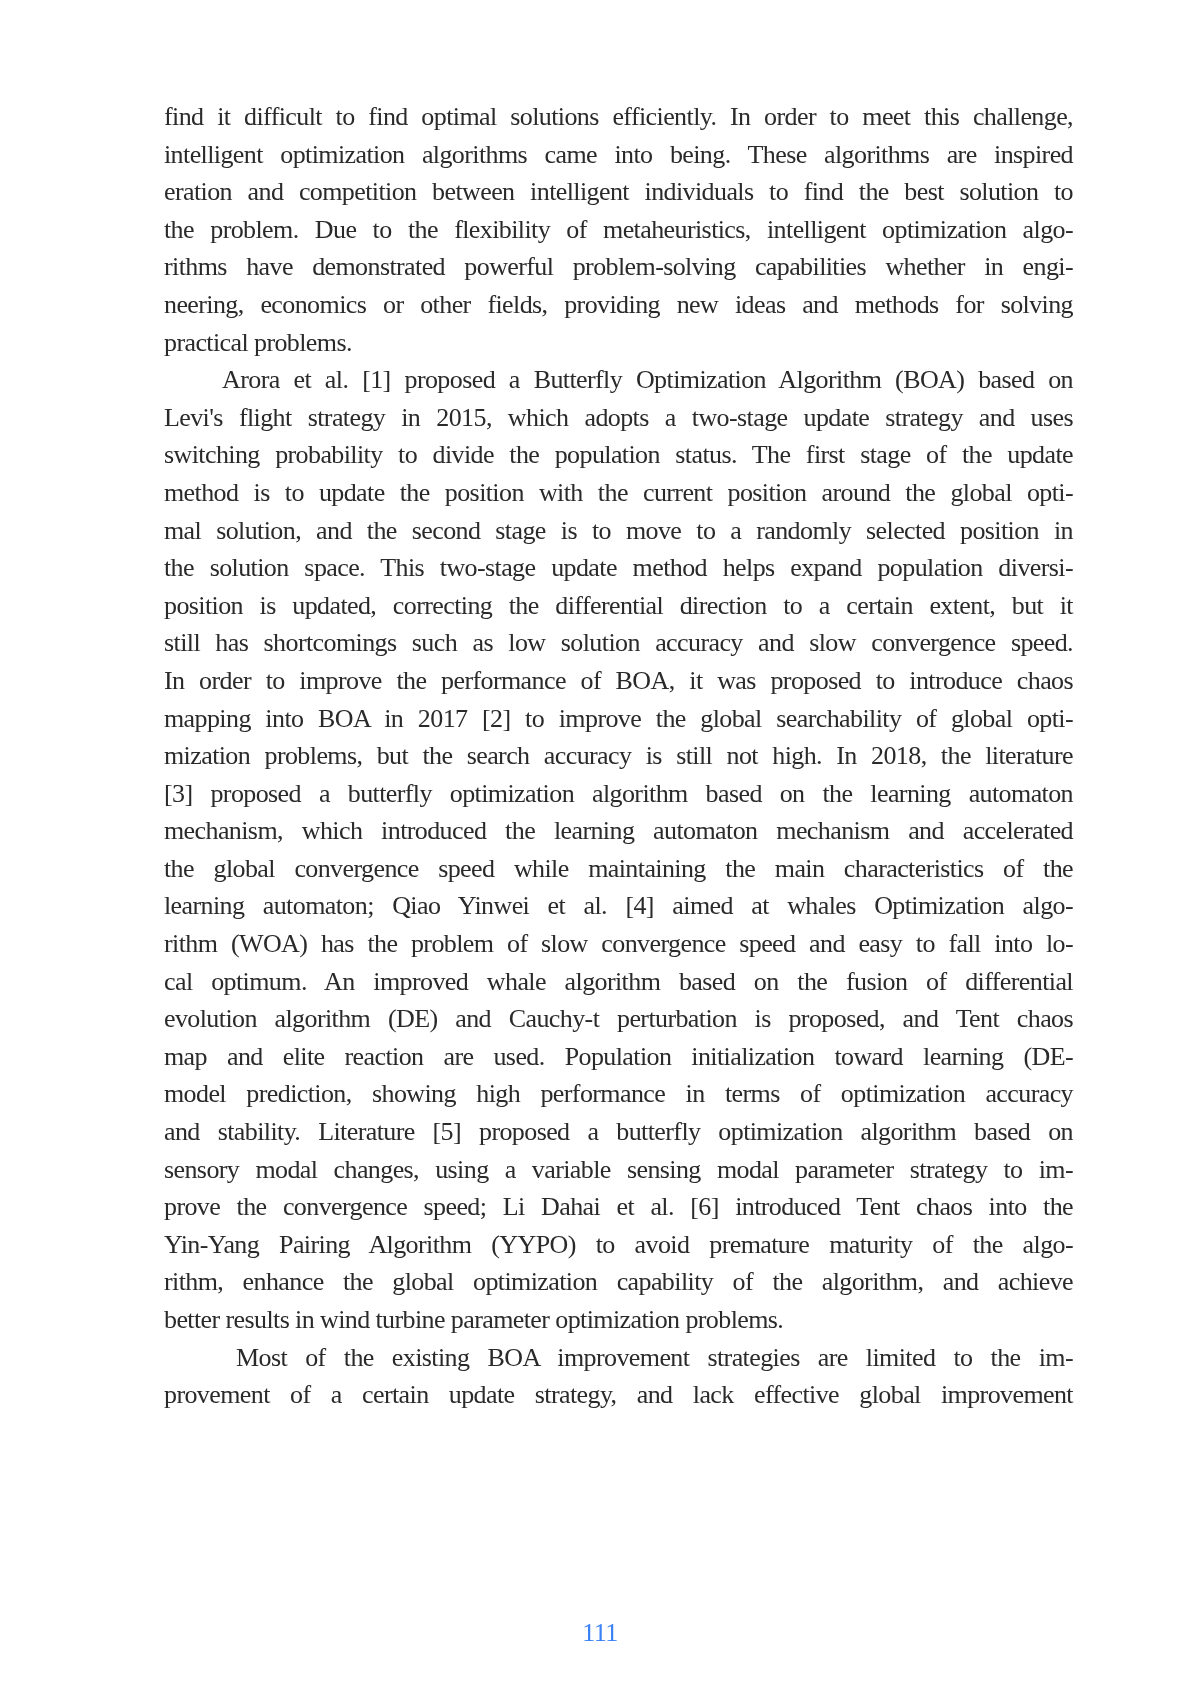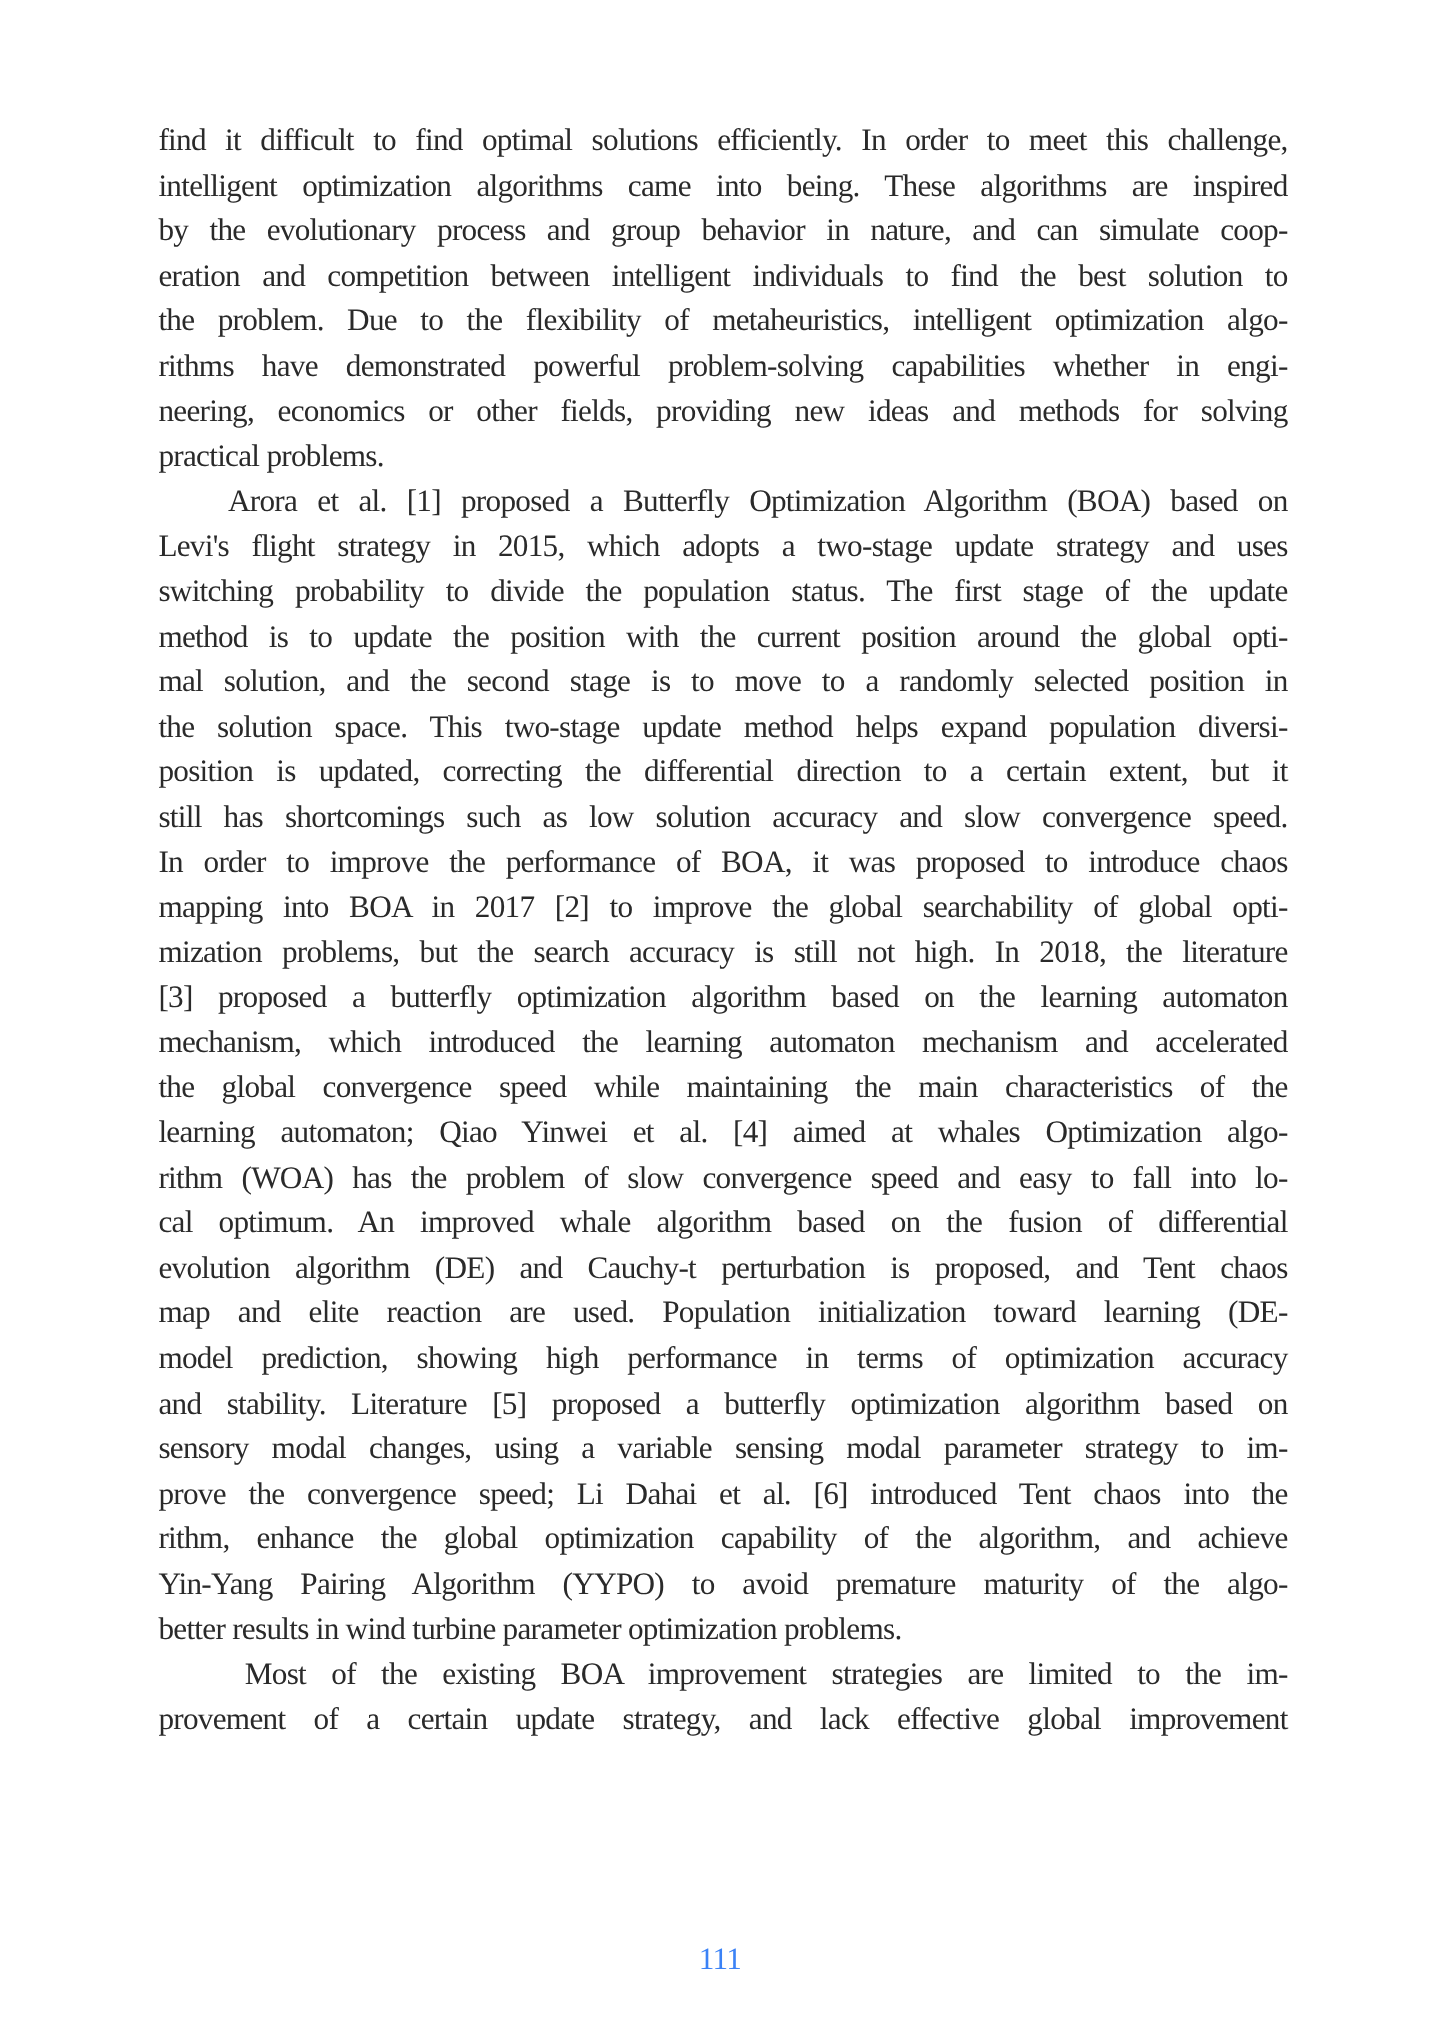--- a/index.html
+++ b/index.html
@@ -35,20 +35,21 @@
       margin: 0;
     }
     .line {
       display: block;
       height: 37.6px;
       line-height: 37.6px;
       text-align: justify;
       text-align-last: justify;
       white-space: nowrap;
       overflow: visible;
+      margin-left: 32px;
     }
     .line.last {
       text-align-last: left;
     }
     .line.indent {
       padding-left: 58px;
     }
     .line.indent2 {
       padding-left: 72px;
     }
@@ -66,21 +67,20 @@
   </style>
 </head>
 <body>
 
 <div class="page">
   <div class="body-text">
 
     <div class="paragraph">
       <span class="line">find it difficult to find optimal solutions efficiently. In order to meet this challenge,</span>
       <span class="line">intelligent optimization algorithms came into being. These algorithms are inspired</span>
-      <span class="line">by the evolutionary process and group behavior in nature, and can simulate coop-</span>
       <span class="line">eration and competition between intelligent individuals to find the best solution to</span>
       <span class="line">the problem. Due to the flexibility of metaheuristics, intelligent optimization algo-</span>
       <span class="line">rithms have demonstrated powerful problem-solving capabilities whether in engi-</span>
       <span class="line">neering, economics or other fields, providing new ideas and methods for solving</span>
       <span class="line last">practical problems.</span>
     </div>
 
     <div class="paragraph">
       <span class="line indent">Arora et al. [1] proposed a Butterfly Optimization Algorithm (BOA) based on</span>
       <span class="line">Levi's flight strategy in 2015, which adopts a two-stage update strategy and uses</span>
@@ -98,22 +98,22 @@
       <span class="line">the global convergence speed while maintaining the main characteristics of the</span>
       <span class="line">learning automaton; Qiao Yinwei et al. [4] aimed at whales Optimization algo-</span>
       <span class="line">rithm (WOA) has the problem of slow convergence speed and easy to fall into lo-</span>
       <span class="line">cal optimum. An improved whale algorithm based on the fusion of differential</span>
       <span class="line">evolution algorithm (DE) and Cauchy-t perturbation is proposed, and Tent chaos</span>
       <span class="line">map and elite reaction are used. Population initialization toward learning (DE-</span>
       <span class="line">model prediction, showing high performance in terms of optimization accuracy</span>
       <span class="line">and stability. Literature [5] proposed a butterfly optimization algorithm based on</span>
       <span class="line">sensory modal changes, using a variable sensing modal parameter strategy to im-</span>
       <span class="line">prove the convergence speed; Li Dahai et al. [6] introduced Tent chaos into the</span>
+      <span class="line">Yin-Yang Pairing Algorithm (YYPO) to avoid premature maturity of the algo-</span>
       <span class="line">rithm, enhance the global optimization capability of the algorithm, and achieve</span>
-      <span class="line">Yin-Yang Pairing Algorithm (YYPO) to avoid premature maturity of the algo-</span>
       <span class="line last">better results in wind turbine parameter optimization problems.</span>
     </div>
 
     <div class="paragraph">
       <span class="line indent2">Most of the existing BOA improvement strategies are limited to the im-</span>
       <span class="line">provement of a certain update strategy, and lack effective global improvement</span>
     </div>
 
   </div>
 

